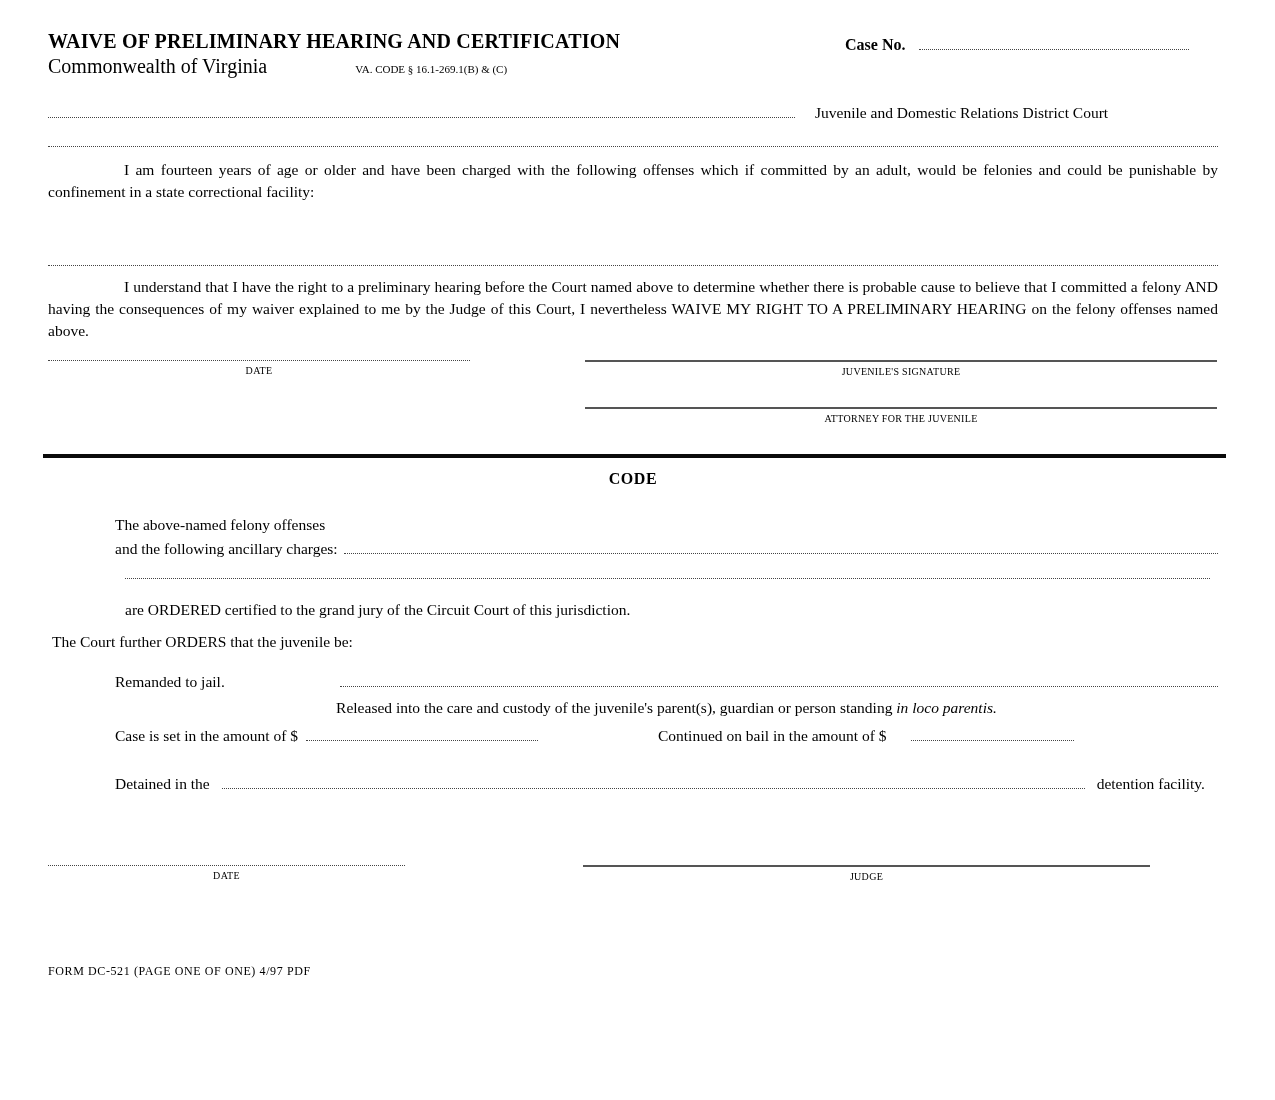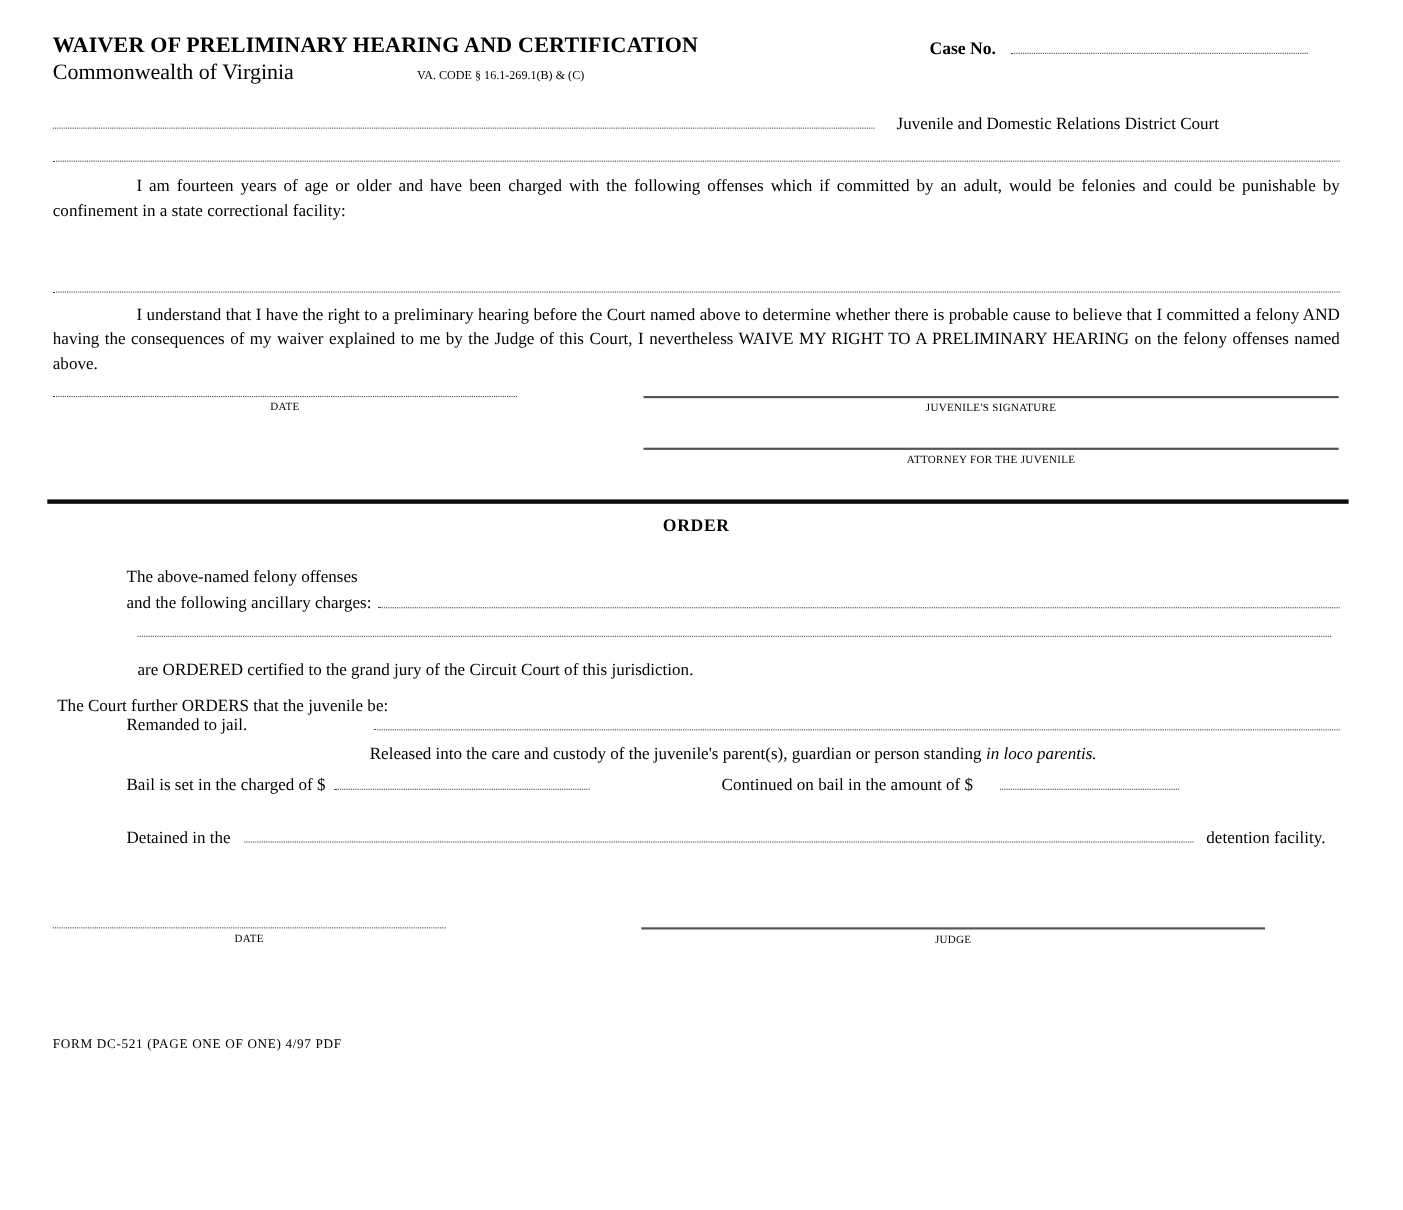--- a/index.html
+++ b/index.html
@@ -11,21 +11,21 @@
     color:#000;
     font-family:"Liberation Serif", "DejaVu Serif", serif;
     font-size:15.5px;
     padding:30px 57px 0 48px;
     overflow:hidden;
   }
   .header { position:relative; height:50px; }
   .title { font-size:20px; font-weight:bold; letter-spacing:0.2px; white-space:nowrap; }
   .sub-row { display:flex; align-items:baseline; margin-top:2px; }
   .commonwealth { font-size:20px; }
-  .va-code { font-size:11px; margin-left:112px; }
+  .va-code { font-size:11px; margin-left:88px; }
   .caseno { position:absolute; left:797px; top:6px; display:flex; align-items:baseline;font-weight:bold; }
   .caseno-label { font-size:16px; white-space:nowrap; }
   .blank { border-bottom:1px dotted #444; height:12px; }
   .caseno-blank { width:270px; margin-left:14px; }
 
   .court-row { display:flex; align-items:baseline; margin-top:24px; }
   .court-blank { width:747px; }
   .court-name { margin-left:20px; white-space:nowrap; }
 
   .in-re { margin-top:12px; font-style:italic; }
@@ -49,21 +49,21 @@
 
   .indent1 { margin-left:67px; }
   .indent2 { margin-left:77px; }
   .flexline { display:flex; align-items:baseline; }
   .felony-line { margin-top:28px; }
   .ancillary-row { margin-top:6px; }
   .ancillary-blank { flex:1; margin-left:6px; }
   .rule3 { margin-top:20px; margin-right:8px; }
   .certified-line { margin-top:22px; }
   .further-line { margin-top:14px; margin-left:4px; }
-  .remanded-row { }
+  .remanded-row { margin-top:22px; }
   .remanded-label { width:225px; }
   .remanded-blank { flex:1; }
   .released-line { margin-top:8px;text-align:center; }
   .bail-row { margin-top:10px; padding-right:13px; }
   .bail-blank { width:232px; margin-left:8px; }
   .continued-group { display:flex; align-items:baseline; margin-left:120px;gap:16px; }
   .continued-blank { width:163px; margin-left:8px; }
   .detained-row { margin-top:30px; padding-right:13px; }
   .detained-blank { flex:1; margin:0 12px; }
   .nowrap { white-space:nowrap; }
@@ -74,21 +74,21 @@
   .sig2-judge-col { width:567px; margin-left:178px; }
 
   .footer { margin-top:82px; font-size:12px; letter-spacing:0.6px; }
 </style>
 </head>
 <body>
 
 <div class="page">
 
   <div class="header">
-    <div class="title">WAIVER OF PRELIMINARY HEARING AND CERTIFICATION</div>
+    <div class="title">WAIVE OF PRELIMINARY HEARING AND CERTIFICATION</div>
     <div class="sub-row">
       <span class="commonwealth">Commonwealth of Virginia</span>
       <span class="va-code">VA. CODE § 16.1-269.1(B) &amp; (C)</span>
     </div>
     <div class="caseno">
       <span class="caseno-label">Case No.</span>
       <span class="blank caseno-blank"></span>
     </div>
   </div>
 
@@ -113,21 +113,21 @@
     </div>
     <div class="sig-right-col">
       <div class="solid-line"></div>
       <div class="under-label">JUVENILE'S SIGNATURE</div>
       <div class="solid-line sig-gap"></div>
       <div class="under-label">ATTORNEY FOR THE JUVENILE</div>
     </div>
   </div>
 
   <div class="divider"></div>
-  <div class="order-heading">ORDER</div>
+  <div class="order-heading">CODE</div>
 
   <div class="felony-line indent1">The above-named felony offenses</div>
 
   <div class="flexline ancillary-row indent1">
     <span class="nowrap">and the following ancillary charges:</span>
     <span class="blank ancillary-blank"></span>
   </div>
 
   <div class="rule rule3 indent2"></div>
 
@@ -138,21 +138,21 @@
   <div class="flexline remanded-row indent1">
     <span class="remanded-label">Remanded to jail.</span>
     <span class="blank remanded-blank"></span>
   </div>
 
   <div class="released-line indent1">
     <span>Released into the care and custody of the juvenile's parent(s), guardian or person standing </span><span class="italic">in loco parentis.</span>
   </div>
 
   <div class="flexline bail-row indent1">
-    <span class="nowrap">Bail is set in the charged of $</span>
+    <span class="nowrap">Case is set in the amount of $</span>
     <span class="blank bail-blank"></span>
     <span class="continued-group">
       <span class="nowrap">Continued on bail in the amount of $</span>
       <span class="blank continued-blank"></span>
     </span>
   </div>
 
   <div class="flexline detained-row indent1">
     <span class="nowrap">Detained in the</span>
     <span class="blank detained-blank"></span>

